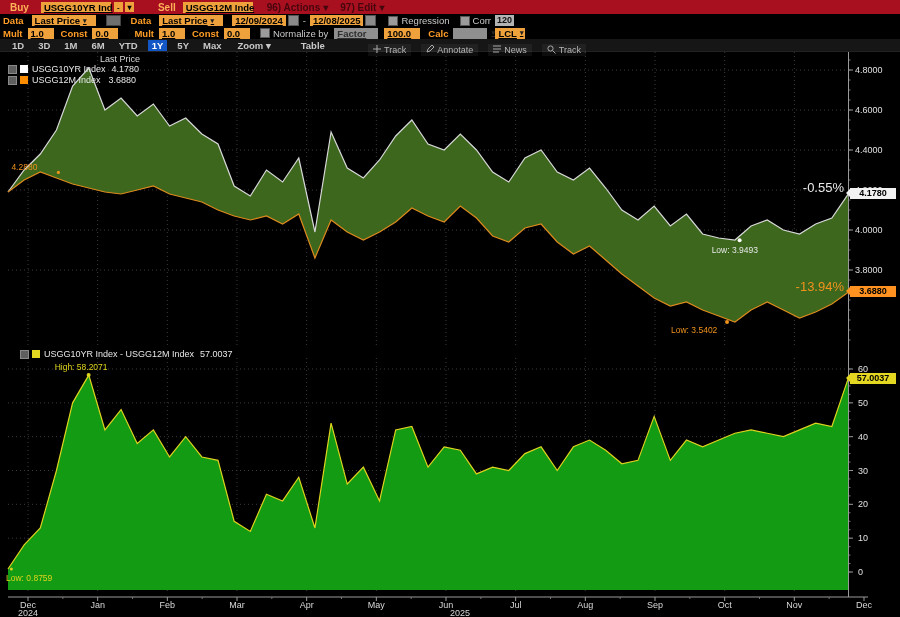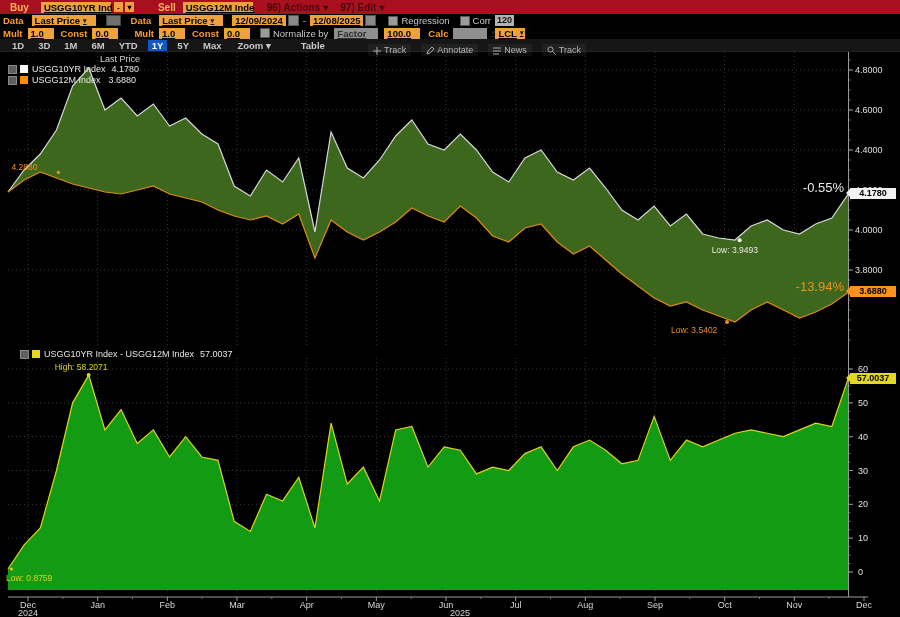--- a/index.html
+++ b/index.html
@@ -28,21 +28,21 @@
   .cal{width:9px;height:9px;background:#8a8a8a;border:1px solid #555;display:inline-block;margin-left:2px;}
   .linkicon{width:13px;height:9px;background:#6f6f6f;border:1px solid #444;display:inline-block;}
   .tab{color:#c8c8c8;font-size:9.5px;font-weight:bold;padding:0 4px;cursor:default;}
   .tab-active{background:#1257c5;color:#fff;}
   
   .legend{position:absolute;z-index:4;font-size:9px;}
   .legrow{display:flex;align-items:center;height:10px;margin-bottom:1px;}
   .handle{width:7px;height:7px;background:#5f5f5f;border:1px solid #8a8a8a;margin-right:3px;}
   .chip{width:8px;height:8px;margin-right:4px;display:inline-block;}
   .ctoolbar{position:absolute;left:368px;top:44px;z-index:6;display:flex;gap:10px;align-items:center;}
-  .cbtn{display:flex;align-items:flex-end;gap:3px;color:#b5b5b5;font-size:9px;
+  .cbtn{display:flex;align-items:flex-start;gap:3px;color:#b5b5b5;font-size:9px;
         background:rgba(255,255,255,0.05);padding:1px 5px;}
   .ann{position:absolute;font-size:8.5px;white-space:nowrap;z-index:4;}
   .pct{position:absolute;font-size:13px;white-space:nowrap;z-index:4;}
   .mk{position:absolute;left:850px;width:46px;height:11px;line-height:11px;text-align:center;
       font-size:9px;font-weight:bold;color:#000;z-index:4;}
   .mk .notch{position:absolute;left:-4px;top:1px;width:0;height:0;border-top:4.5px solid transparent;
       border-bottom:4.5px solid transparent;border-right:4px solid #fff;}
   svg text{font-family:"Liberation Sans",sans-serif;}
   .grid{stroke:#3a3a3a;stroke-width:1;stroke-dasharray:1,3;}
 </style>

